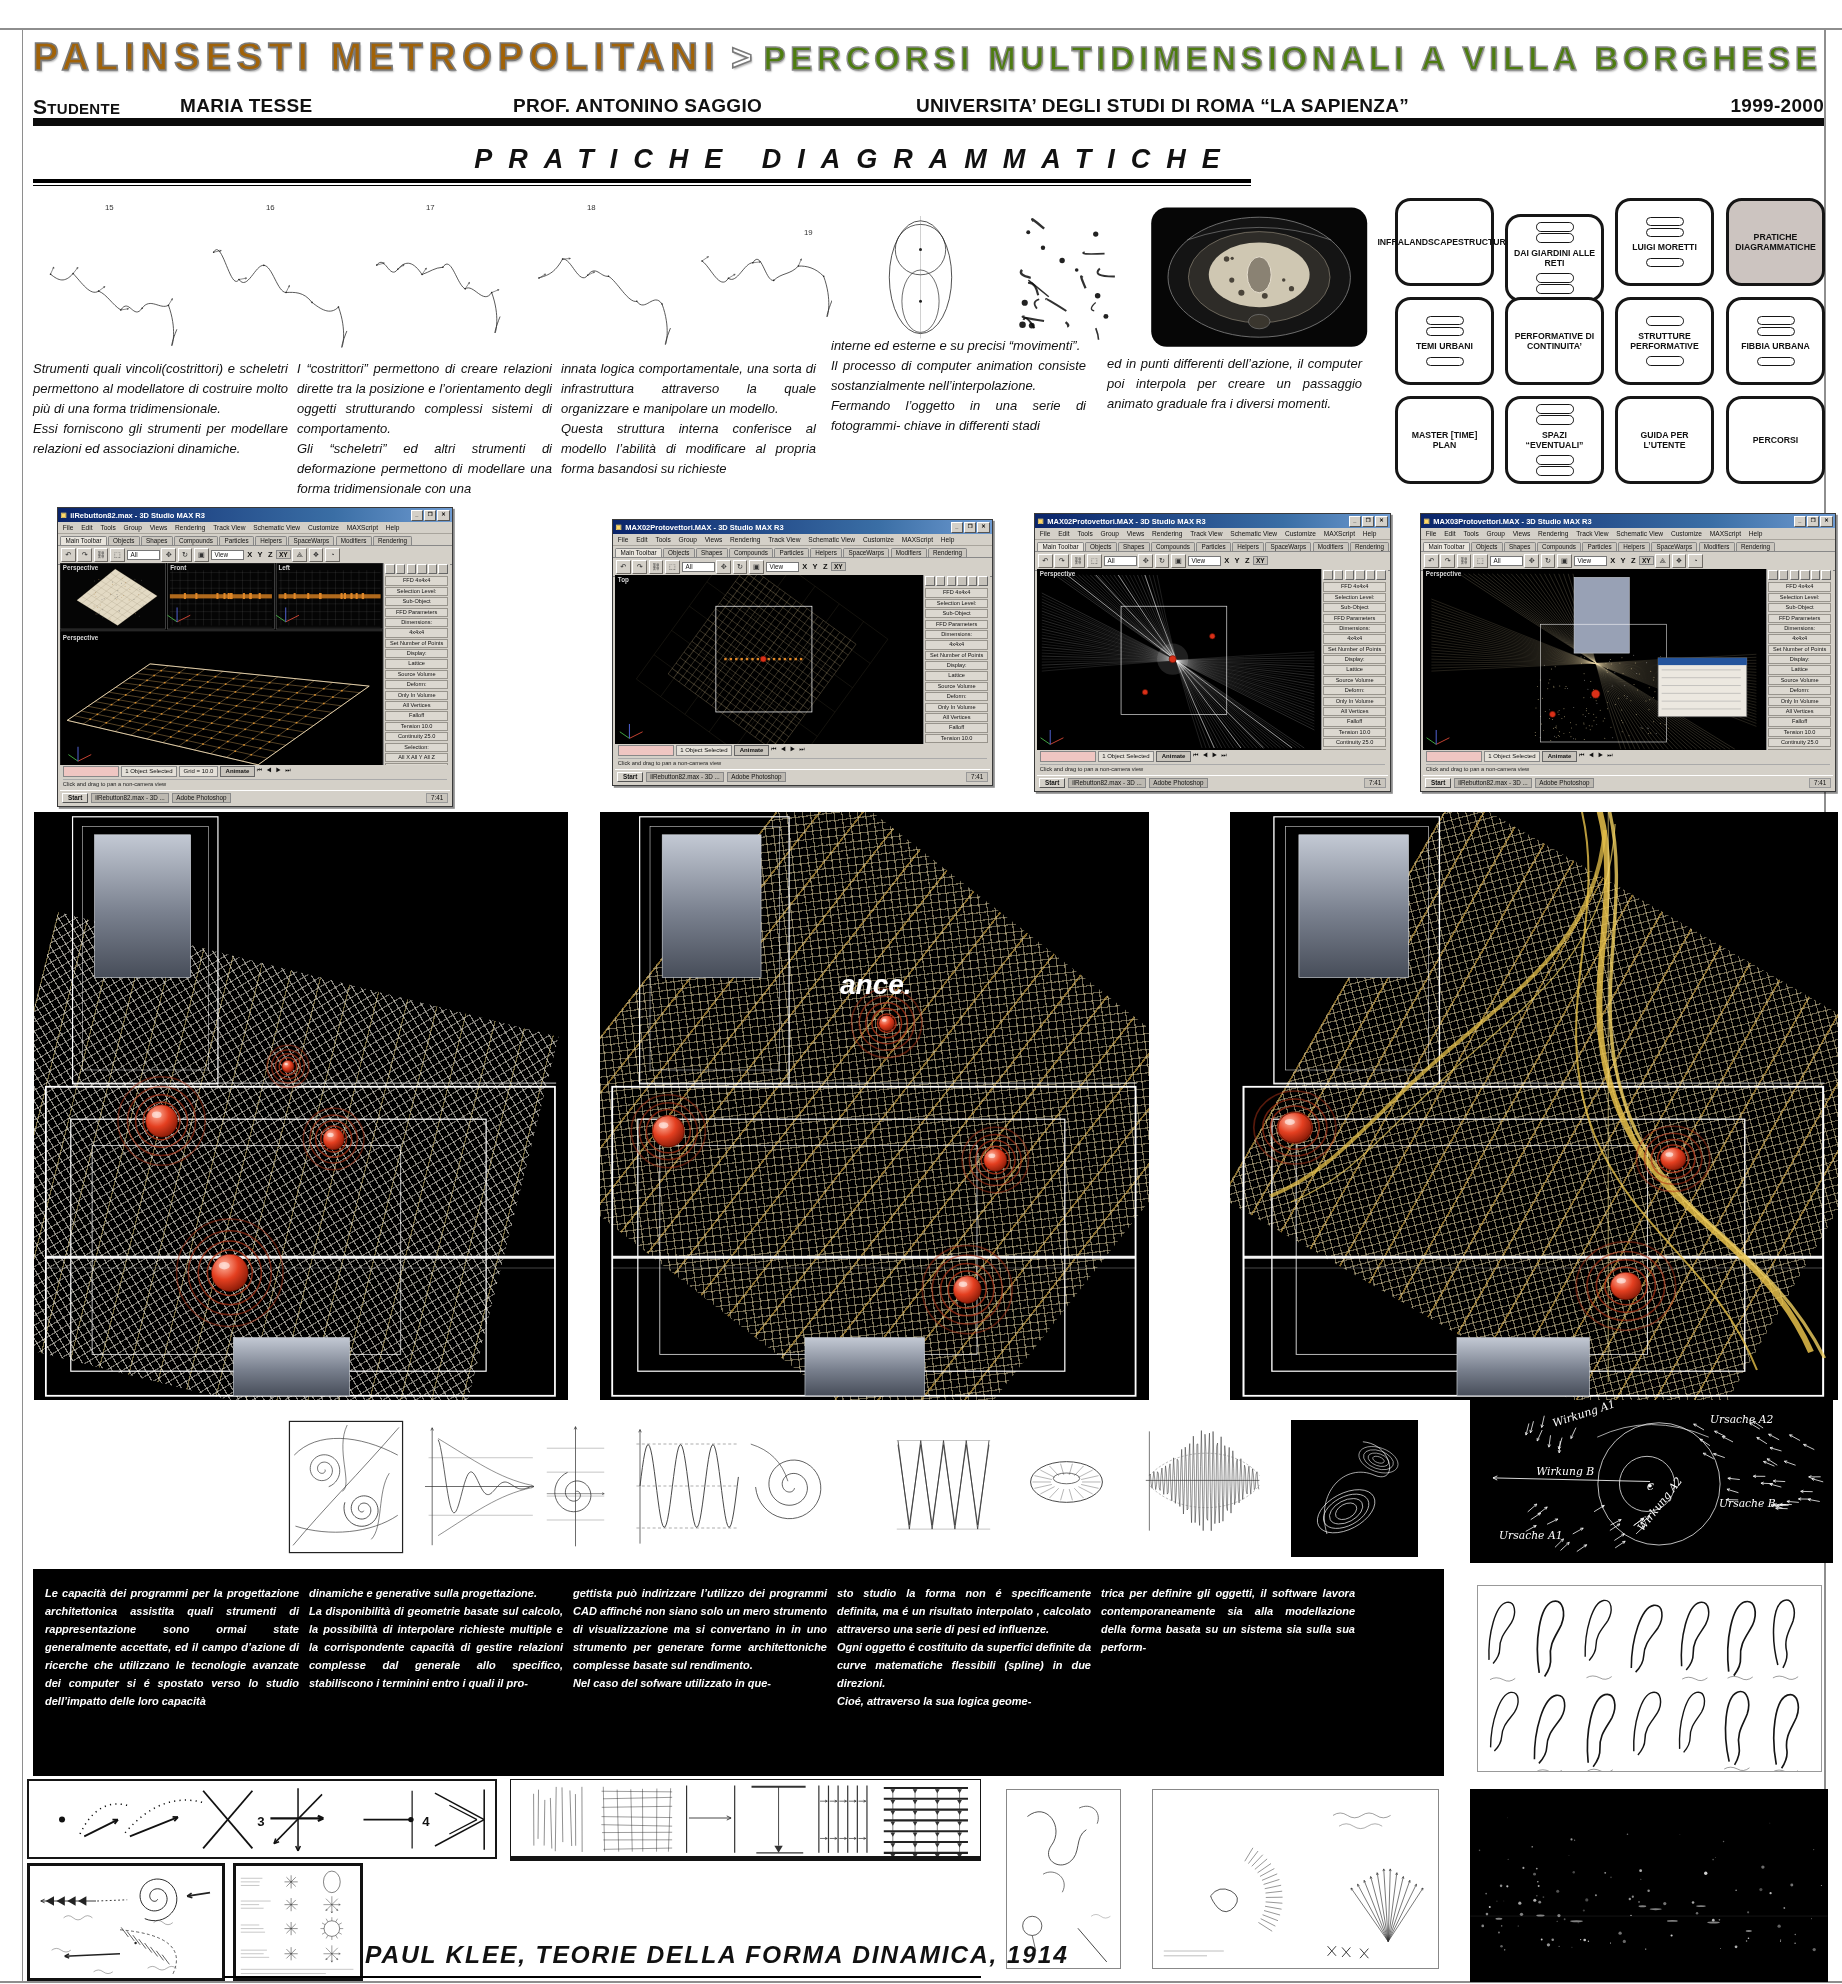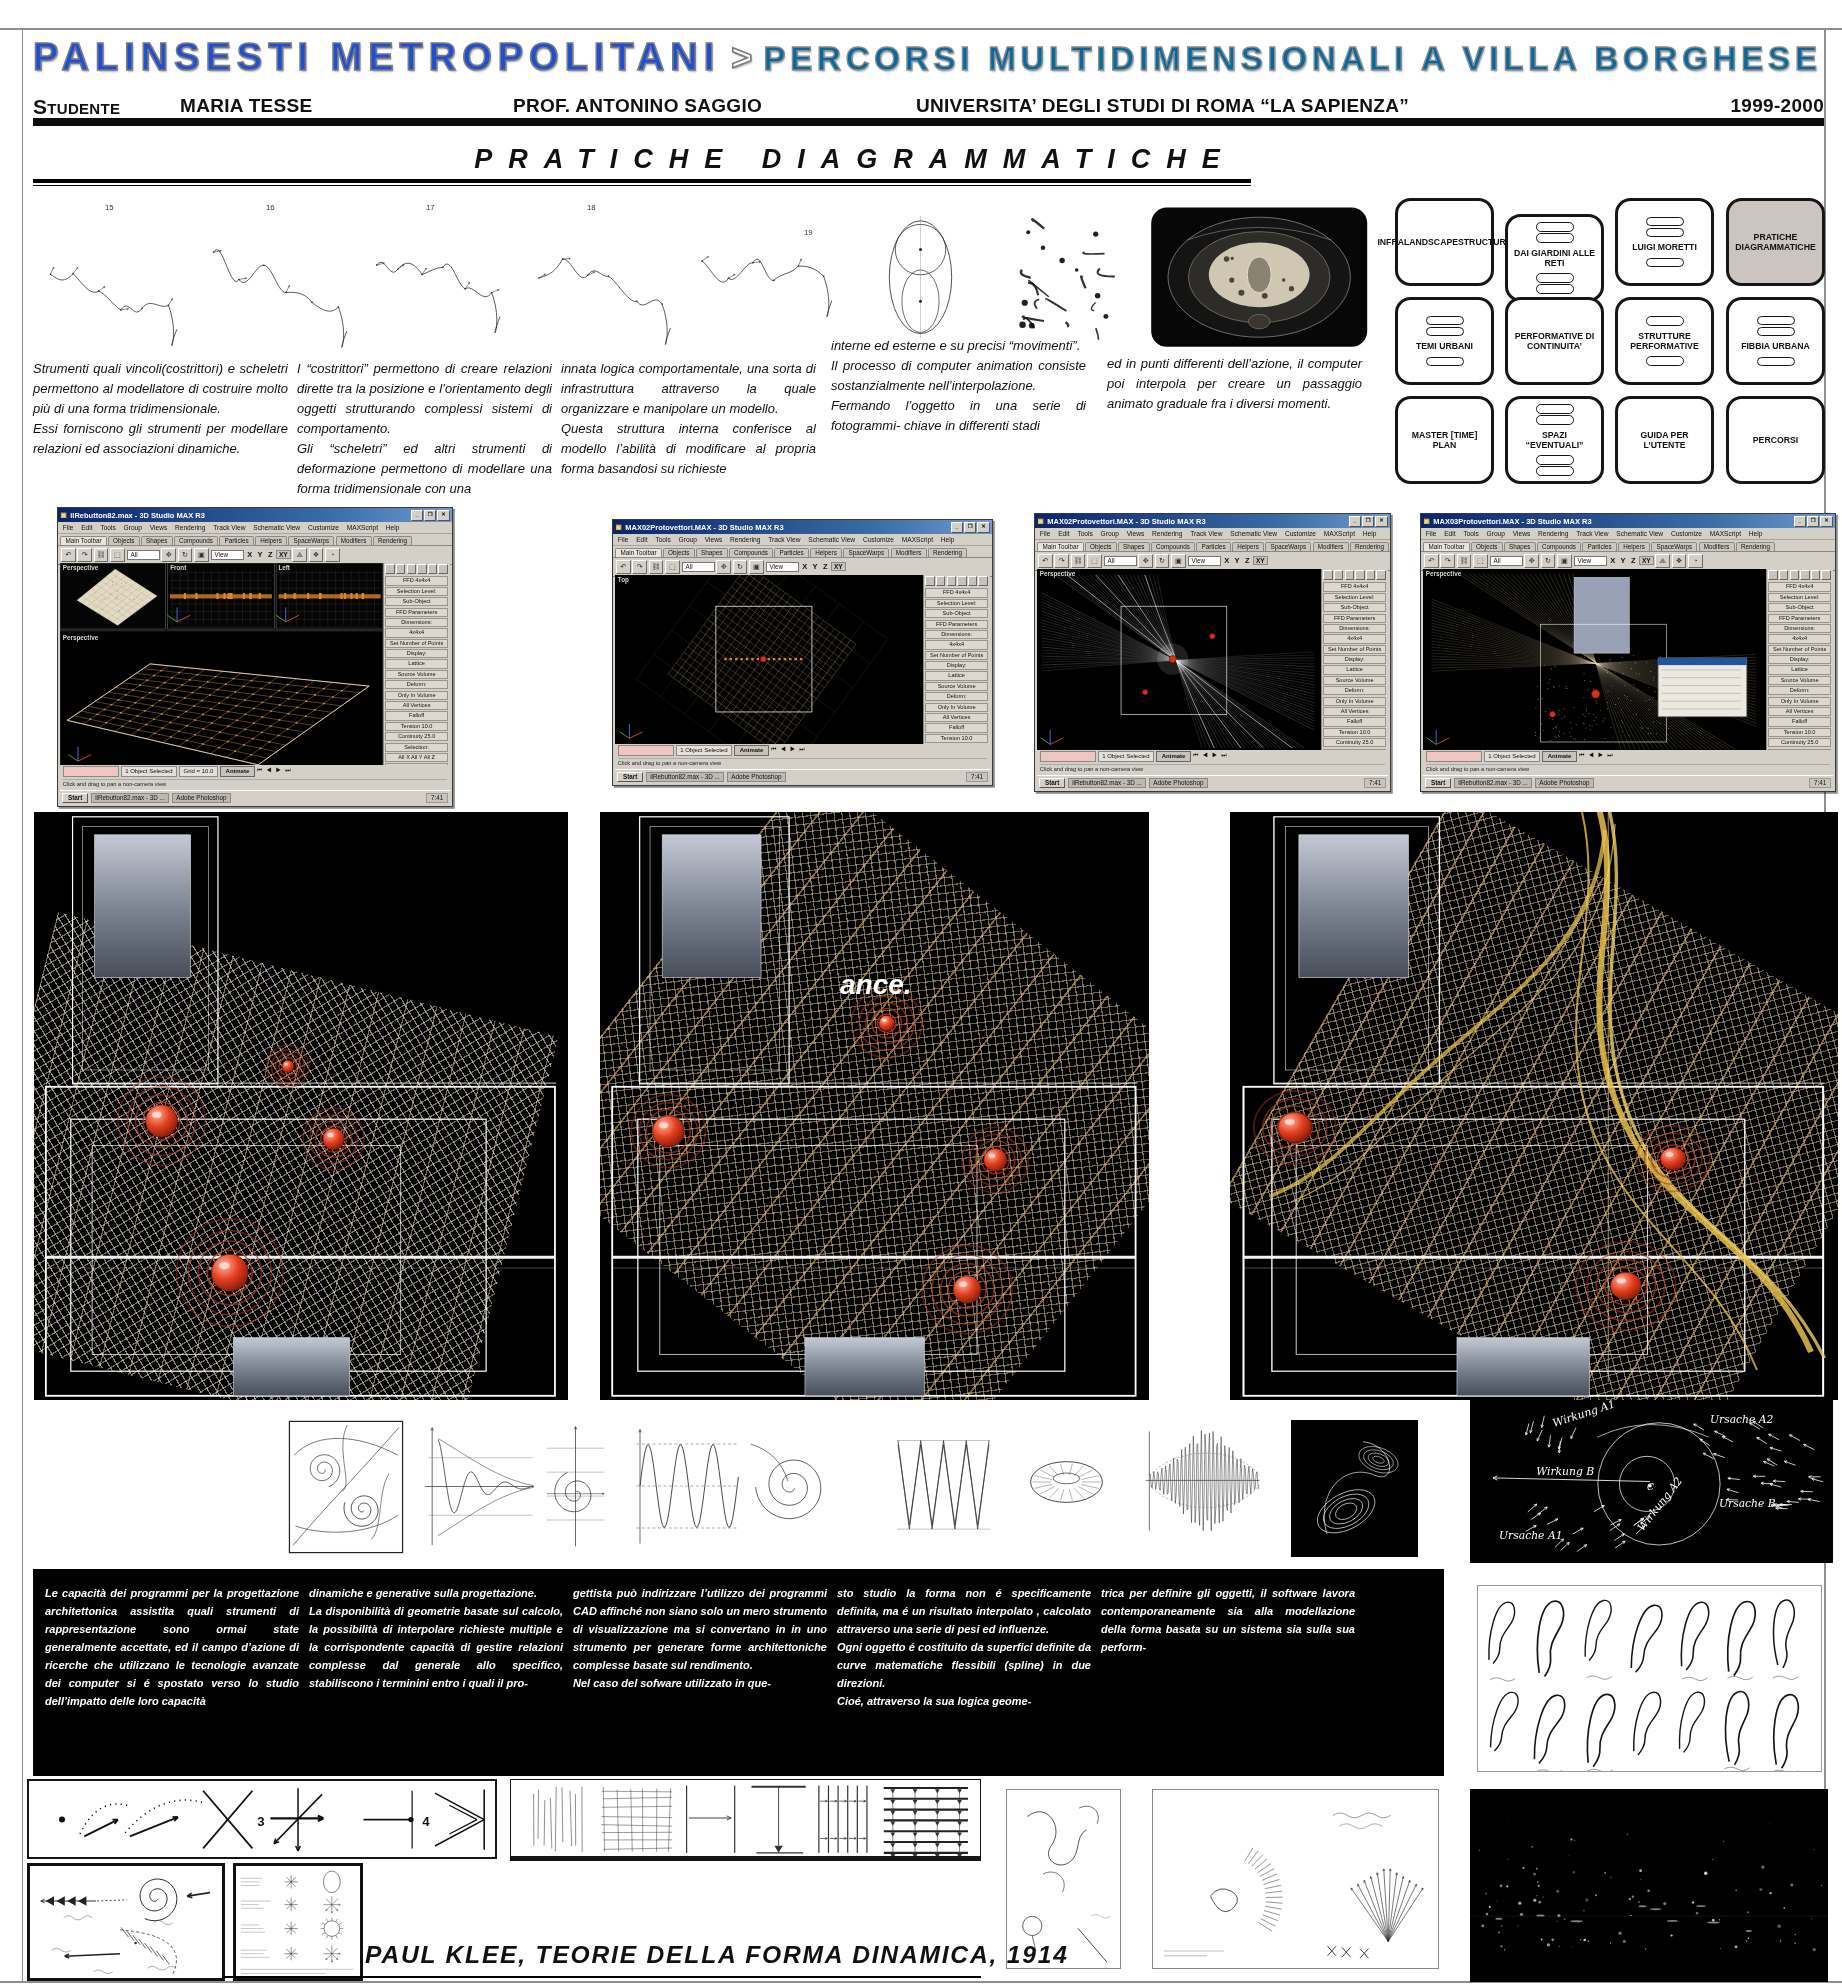--- a/index.html
+++ b/index.html
@@ -2,23 +2,23 @@
 <html style="font-size:9.6px"><head>
 <meta charset="utf-8">
 <style>
   html,body{margin:0;padding:0;background:#fff}
   #root{position:relative;width:1842px;height:1985px;background:#fff;overflow:hidden;
         font-family:"Liberation Sans",sans-serif;color:#111}
   .abs{position:absolute}
   .hline,.vline{position:absolute;background:#8e8e8e}
   
   #title{position:absolute;left:33px;top:36px;width:1797px;white-space:nowrap;font-weight:700;}
-  #title .tmain{font-size:38px;letter-spacing:6px;color:#1d4ed8;-webkit-text-stroke:1.6px #7a7a7a;text-shadow:1.2px 1.8px 1.8px rgba(0,0,0,.28)}
+  #title .tmain{font-size:38px;letter-spacing:6px;color:#a16207;-webkit-text-stroke:1.6px #7a7a7a;text-shadow:1.2px 1.8px 1.8px rgba(0,0,0,.28)}
   #title .tsep{font-size:36px;color:#fff;-webkit-text-stroke:1.6px #7a7a7a;text-shadow:1.2px 1.8px 1.8px rgba(0,0,0,.28);margin:0 8.4px}
-  #title .tsub{font-size:33px;letter-spacing:4.8px;color:#0369a1;-webkit-text-stroke:1.4px #8a8a8a;text-shadow:1.2px 1.8px 1.8px rgba(0,0,0,.25)}
+  #title .tsub{font-size:33px;letter-spacing:4.8px;color:#4d7c0f;-webkit-text-stroke:1.4px #8a8a8a;text-shadow:1.2px 1.8px 1.8px rgba(0,0,0,.25)}
   .subh{position:absolute;top:95px;font-weight:700;font-size:19px;letter-spacing:0.3px;white-space:nowrap}
   .smallcaps{font-variant:small-caps;font-size:21px}
   #blackbar{position:absolute;left:33px;top:118px;width:1791px;height:7.8px;background:#0b0b0b}
   #secTitle{position:absolute;left:360px;top:144px;width:990px;text-align:center;font-weight:700;font-style:italic;
             font-size:27px;letter-spacing:16px;white-space:nowrap}
   .ul1{position:absolute;left:33px;top:179px;width:1218px;height:3.6px;background:#000}
   .ul2{position:absolute;left:33px;top:185px;width:1218px;height:1.2px;background:#000}
   
   .nbtn{position:absolute;width:99px;height:88px;border:3px solid #161616;border-radius:15.6px;background:#fff;
         display:flex;flex-direction:column;align-items:center;justify-content:center;gap:3.6px;

